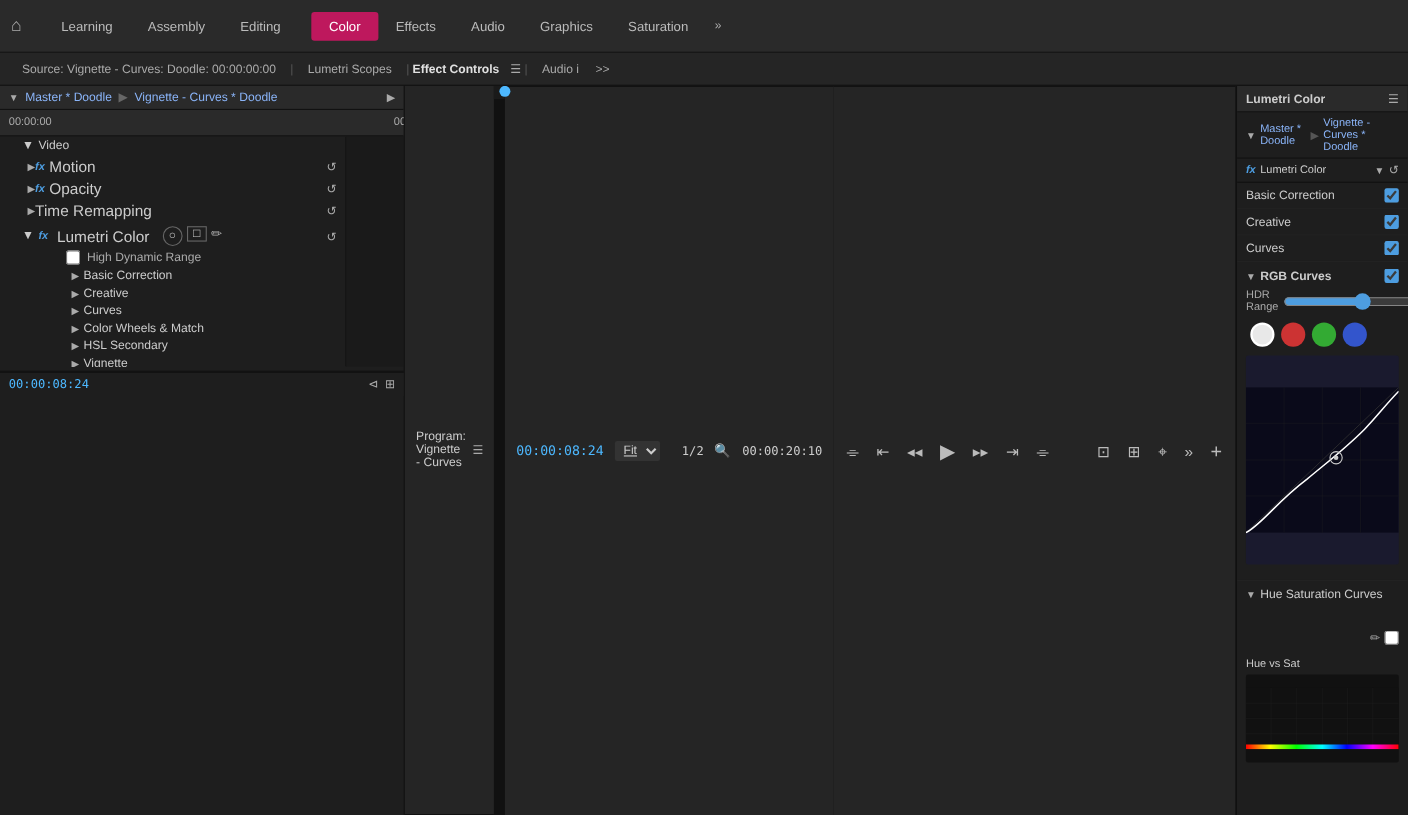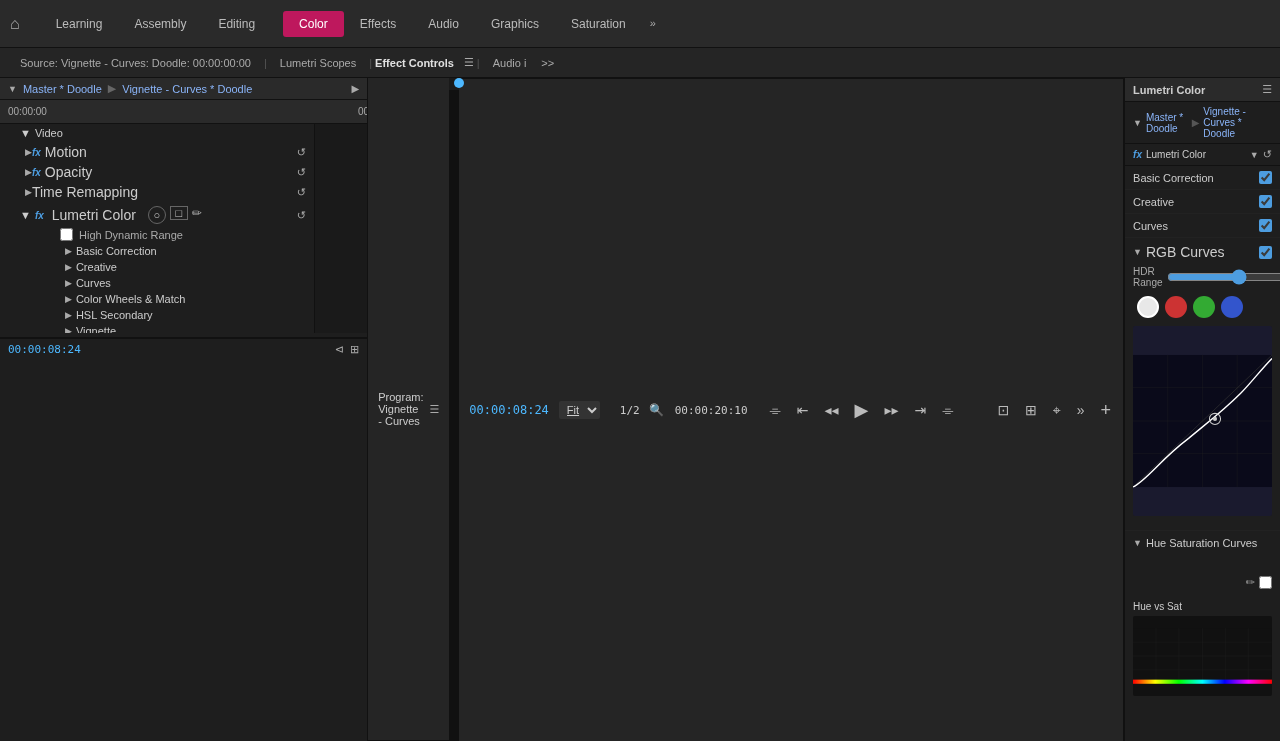--- a/index.html
+++ b/index.html
@@ -82,21 +82,21 @@
     .lc-clip { color: #8ab4f8; font-size: 10px; }
     #fx-row-lc { padding: 4px 8px; display: flex; align-items: center; gap: 4px; border-bottom: 1px solid #111; }
     .lc-name-select { color: #ccc; font-size: 10px; flex: 1; }
     .lc-chevron { color: #aaa; font-size: 9px; }
     .lc-reset { color: #aaa; font-size: 11px; cursor: pointer; }
     .lumetri-section-row { display: flex; align-items: center; justify-content: space-between; padding: 5px 8px; border-bottom: 1px solid #222; cursor: pointer; }
     .ls-label { color: #ccc; font-size: 11px; }
     .ls-check { accent-color: #4d9de0; }
     #rgb-curves-section { padding: 6px 8px; }
     .rgb-curves-header { display: flex; align-items: center; gap: 4px; margin-bottom: 6px; cursor: pointer; }
-    .rgb-label { color: #ccc; font-size: 14px; }
+    .rgb-label { color: #ccc; font-size: 11px; font-weight: bold; }
     .rgb-checkbox { accent-color: #4d9de0; }
     .hdr-row { display: flex; align-items: center; gap: 4px; margin-bottom: 8px; }
     .hdr-label { color: #aaa; font-size: 10px; }
     .hdr-slider { flex: 1; accent-color: #4d9de0; }
     .hdr-val { color: #ccc; font-size: 10px; }
     .color-circles { display: flex; gap: 6px; margin-bottom: 8px; padding: 0 4px; }
     .cc-white { width: 22px; height: 22px; border-radius: 50%; background: #e8e8e8; border: 2px solid #fff; cursor: pointer; }
     .cc-red { width: 22px; height: 22px; border-radius: 50%; background: #cc3333; cursor: pointer; }
     .cc-green { width: 22px; height: 22px; border-radius: 50%; background: #33aa33; cursor: pointer; }
     .cc-blue { width: 22px; height: 22px; border-radius: 50%; background: #3355cc; cursor: pointer; }

